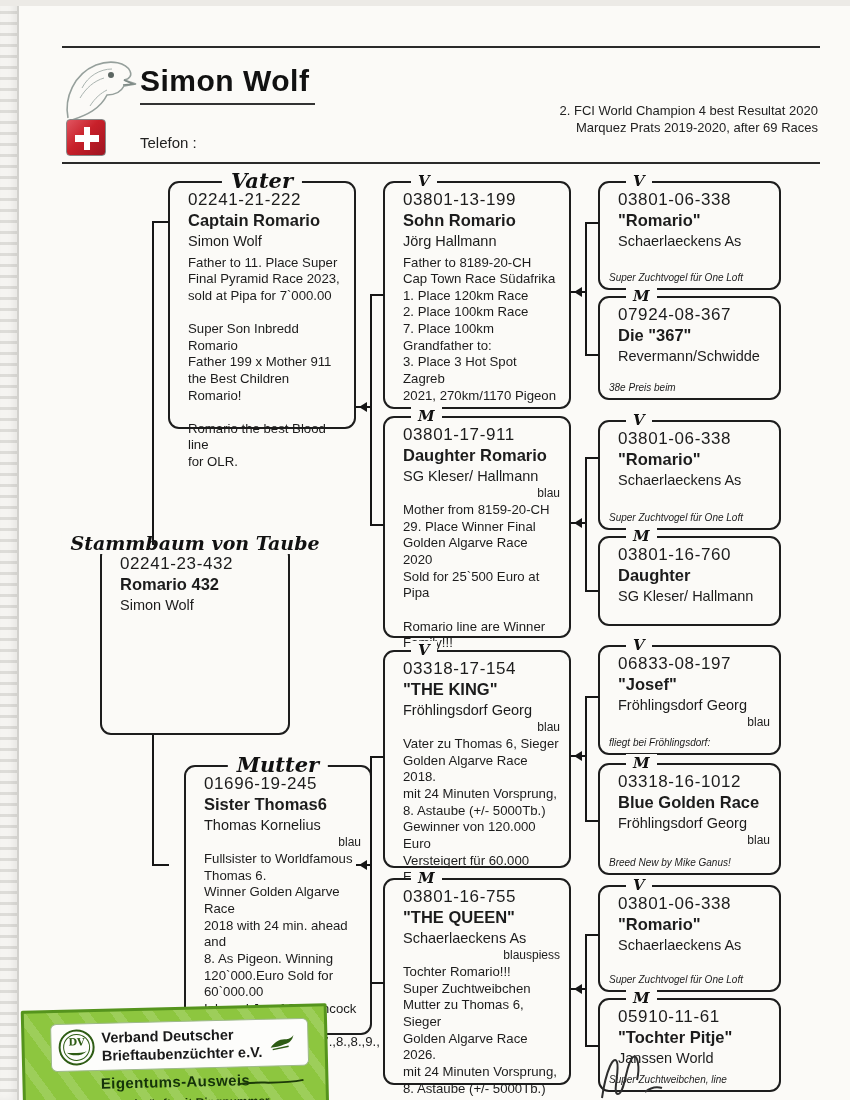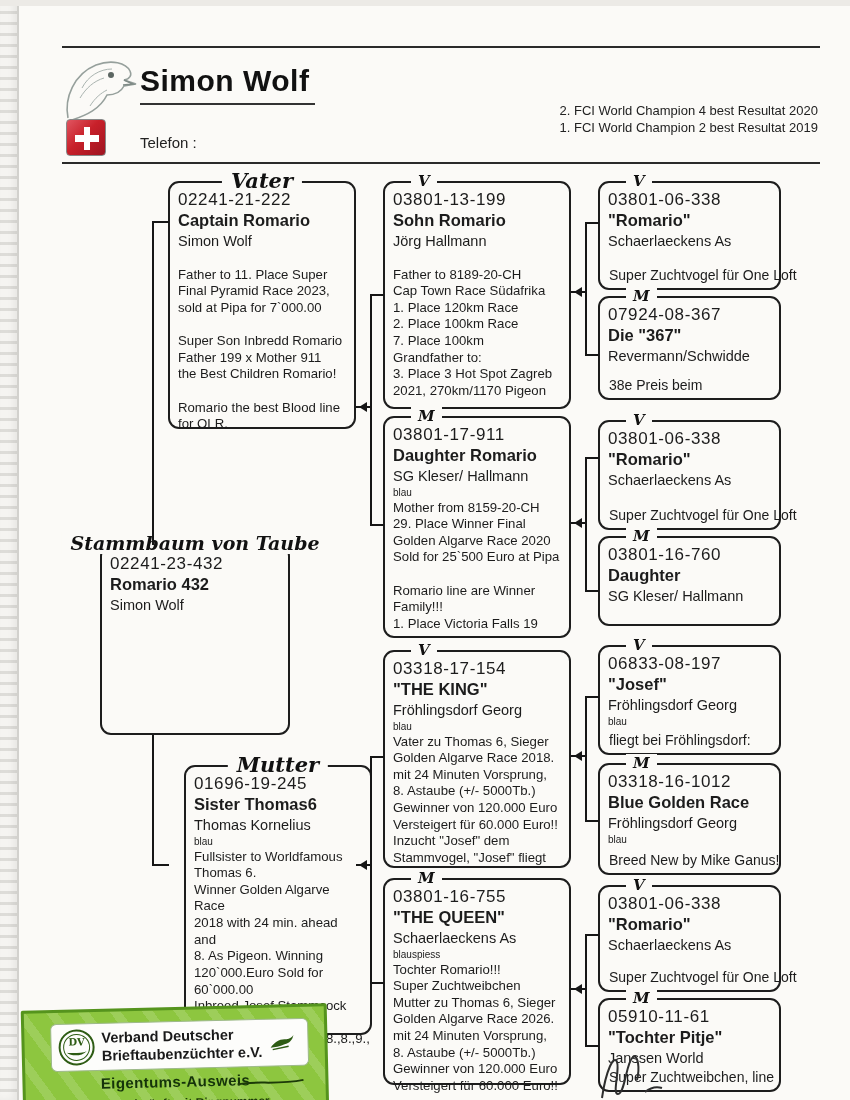--- a/index.html
+++ b/index.html
@@ -34,40 +34,40 @@
     border:1px solid #888; border-radius:4px;
   }
   .flag .cv { position:absolute; left:17px; top:7px; width:6px; height:23px; background:#fff; }
   .flag .ch { position:absolute; left:8px; top:15px; width:24px; height:7px; background:#fff; }
 
   .logo { position:absolute; left:60px; top:54px; }
 
   
   .pbox {
     position:absolute; border:2px solid #1d1d1d; border-radius:11px;
-    background:#fbfaf7; padding:6px 9px 6px 8px;
+    background:#fbfaf7; padding:6px 9px 6px 18px;
   }
   .boxlab {
     position:absolute; top:-15px; left:50%; transform:translateX(-50%);
     background:#fbfaf7; padding:0 9px; white-space:nowrap;
     font-family:"DejaVu Serif", serif; font-weight:bold; font-style:italic;
     font-size:21px; color:#111;
   }
   .sexlab {
     position:absolute; top:-11px; left:26px; background:#fbfaf7; padding:0 7px;
     font-family:"DejaVu Serif", serif; font-weight:bold; font-style:italic;
     font-size:15px; color:#111;
   }
   .ring  { font-size:17px; letter-spacing:0.6px; line-height:1.25; }
   .pname { font-size:16.5px; font-weight:bold; line-height:1.3; }
   .owner { font-size:14.5px; line-height:1.3; }
-  .colorline { font-size:10px; line-height:1.3; }
+  .colorline { font-size:12px; line-height:1.3;text-align:right; }
   .body  { font-size:13.2px; line-height:1.26; white-space:pre-line; margin-top:1px; }
-  .mt    { margin-top:16px; }
-  .footnote { position:absolute; left:9px; right:4px; bottom:5px; font-size:14px; white-space:nowrap; }
+  .mt    { margin-top:4px; }
+  .footnote { position:absolute; left:9px; right:4px; bottom:5px; font-size:10px; white-space:nowrap;font-style:italic; }
 
   
   .hline { position:absolute; height:2px; background:#161616; }
   .vline { position:absolute; width:2px;  background:#161616; }
   .arrow {
     position:absolute; width:0; height:0;
     border-top:5px solid transparent; border-bottom:5px solid transparent;
     border-right:8px solid #161616;
   }
 
@@ -119,21 +119,21 @@
 
   <div class="flag">
     <span class="cv"></span>
     <span class="ch"></span>
   </div>
 
   <div class="telefon">Telefon :</div>
 
   <div class="achv">
     <div>2. FCI World Champion 4 best Resultat 2020</div>
-    <div>1. FCI World Champion 2 best Resultat 2019</div>
+    <div>Marquez Prats 2019-2020, after 69 Races</div>
   </div>
 
   <div class="rule" style="top:162px"></div>
 
   <div class="pbox" style="left:168px;top:181px;width:188px;height:248px">
     <span class="boxlab">Vater</span>
     <div class="ring">02241-21-222</div>
     <div class="pname">Captain Romario</div>
     <div class="owner">Simon Wolf</div>
     <div class="body mt">Father to 11. Place Super

